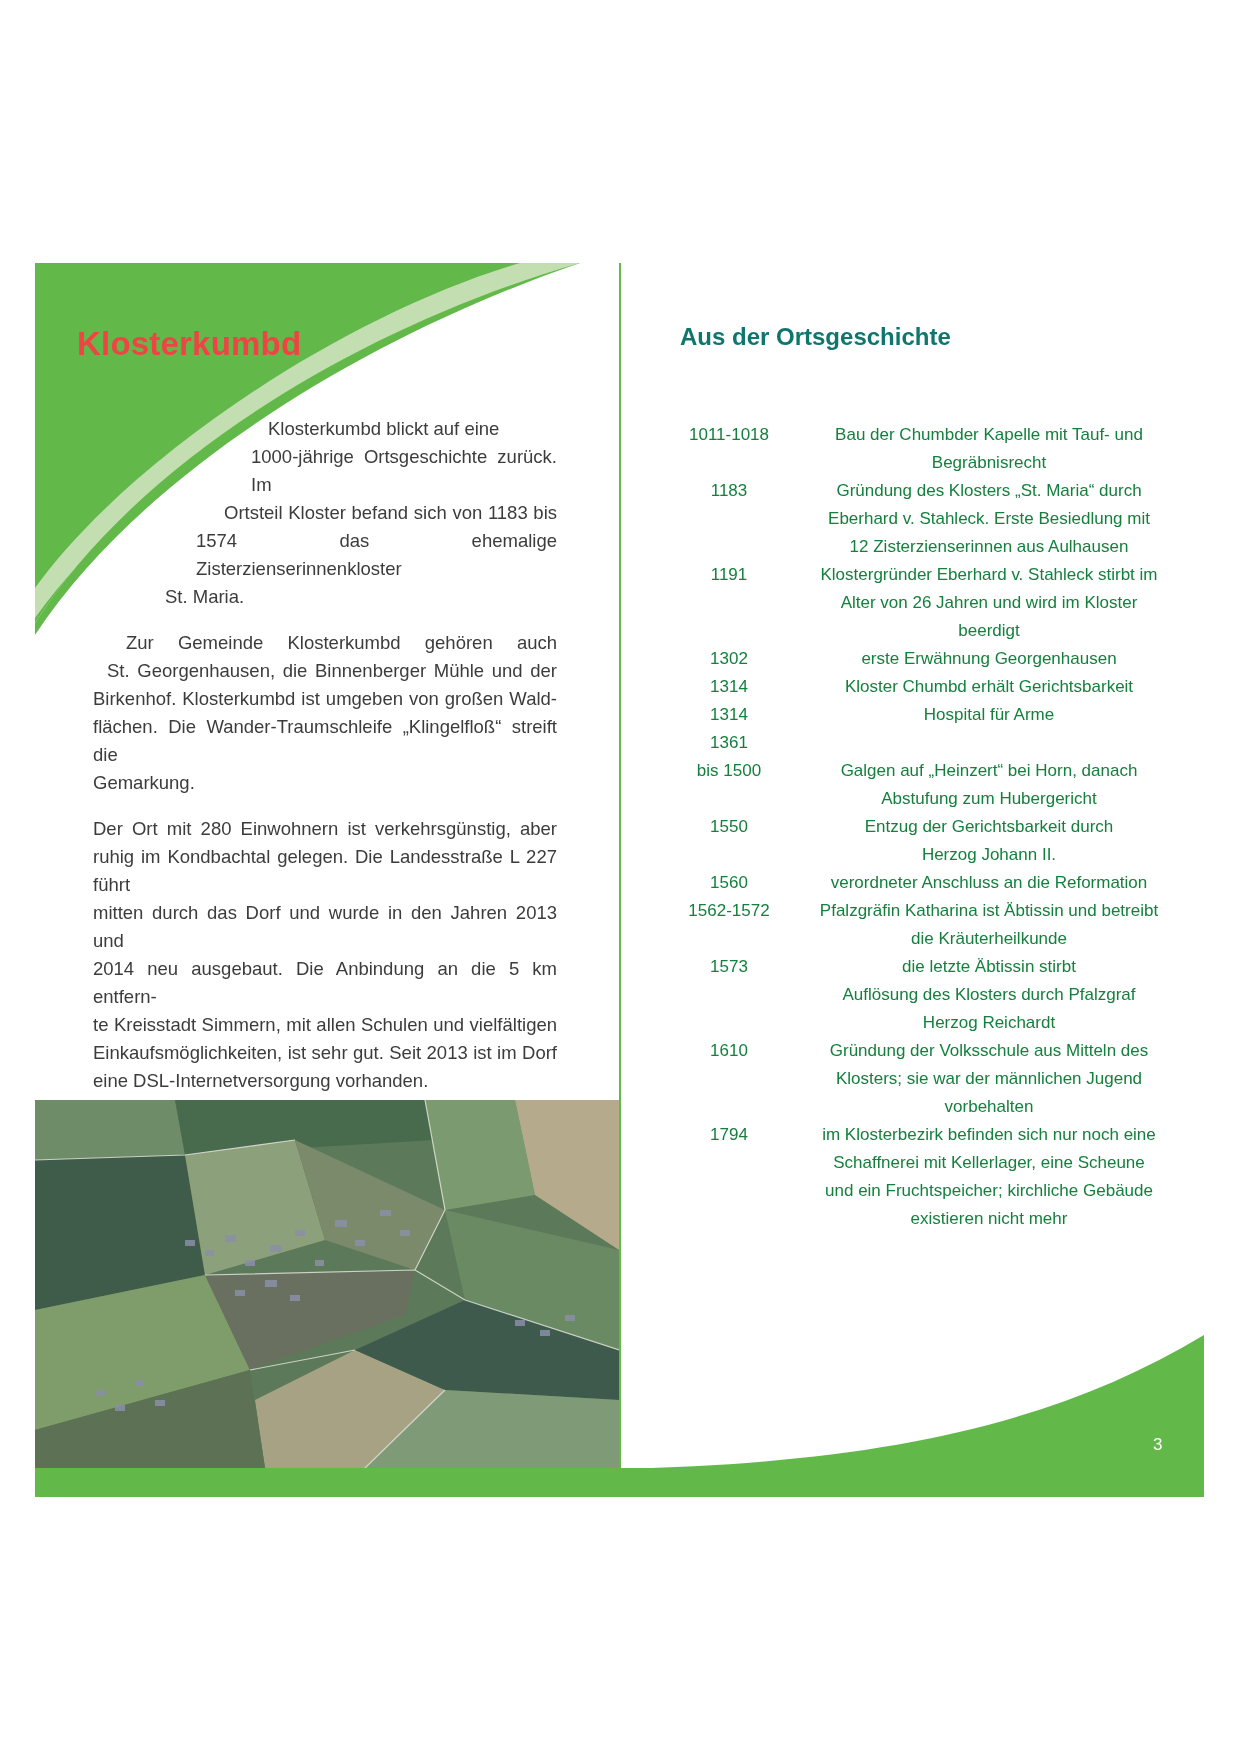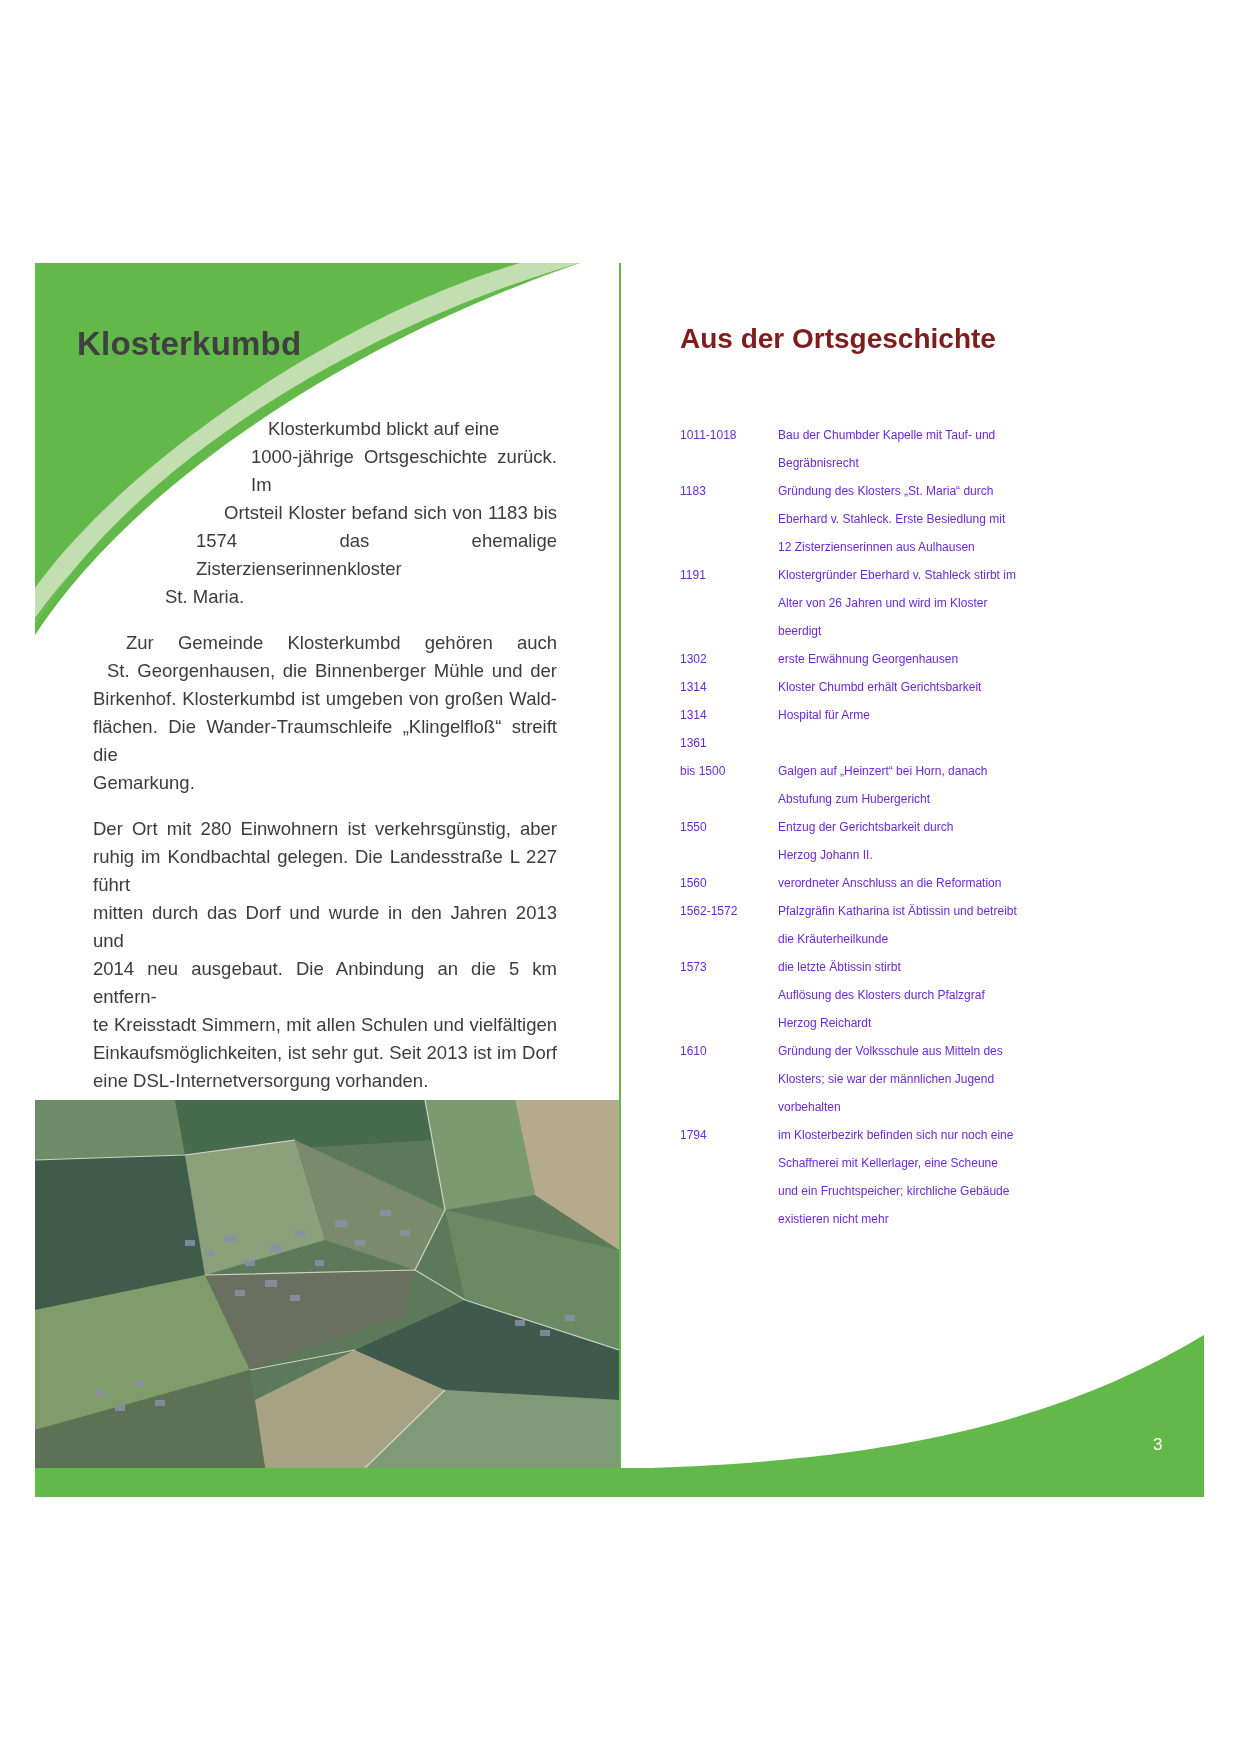--- a/index.html
+++ b/index.html
@@ -4,44 +4,44 @@
   <style>
     html, body { margin: 0; padding: 0; background: #ffffff; }
     body { width: 1240px; height: 1754px; position: relative; overflow: hidden;
            font-family: "Liberation Sans", "DejaVu Sans", sans-serif; color: #3a3a3a; }
     .page { position: absolute; left: 35px; top: 263px; width: 1169px; height: 1234px; background: #fff; }
 
     
     .swoosh { position: absolute; left: 0; top: 0; width: 585px; height: 410px; }
 
     .left-title { position: absolute; left: 42px; top: 62px; font-size: 33px; font-weight: bold;
-                  color: #404040; letter-spacing: 0.2px; white-space: nowrap; }
+                  color: #ef4444; letter-spacing: 0.2px; white-space: nowrap; }
 
     .left-text { position: absolute; left: 58px; width: 464px; top: 152px; font-size: 18.5px;
                  line-height: 28px; color: #3c3c3c; }
     .left-text p { margin: 0 0 18px 0; text-align: justify; text-align-last: left; }
     .left-text .l { display: block; }
     .intro .l1 { padding-left: 175px; }
     .intro .l2 { padding-left: 158px; }
     .intro .l3 { padding-left: 131px; }
     .intro .l4 { padding-left: 103px; }
     .intro .l5 { padding-left: 72px; }
     .para2 .p1 { padding-left: 33px; }
     .para2 .p2 { padding-left: 14px; }
     .just { text-align: justify; text-align-last: justify; display: block; }
 
     .divider { position: absolute; left: 584px; top: 0; width: 2px; height: 1205px; background: #62b94a; }
 
     .photo { position: absolute; left: 0; top: 837px; width: 584px; height: 368px; overflow: hidden; }
 
-    .right-title { position: absolute; left: 645px; top: 60px; font-size: 28px; font-weight: bold;
-                   color: #7f1d1d; white-space: nowrap; }
-
-    .timeline { position: absolute; left: 645px; top: 158px; width: 520px; font-size: 12px;
-                line-height: 28px; color: #6d28d9; }
+    .right-title { position: absolute; left: 645px; top: 60px; font-size: 24px; font-weight: bold;
+                   color: #0f766e; white-space: nowrap; }
+
+    .timeline { position: absolute; left: 645px; top: 158px; width: 520px; font-size: 17px;
+                line-height: 28px; color: #15803d; text-align: center; }
     .tl-row { display: flex; }
     .tl-year { width: 98px; flex: none; white-space: nowrap; }
     .tl-text { flex: 1; }
     .tl-text span { display: block; white-space: nowrap; }
 
     .bottom-bar { position: absolute; left: 0; top: 1205px; width: 1169px; height: 29px; background: #62b94a; }
     .bottom-curve { position: absolute; left: 585px; top: 1070px; width: 584px; height: 136px; }
     .page-number { position: absolute; left: 1118px; top: 1172px; font-size: 17px; color: #ffffff; }
   </style>
 </head>

